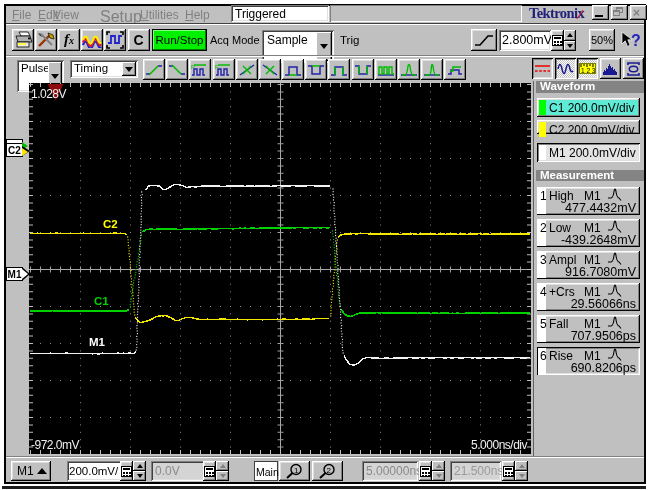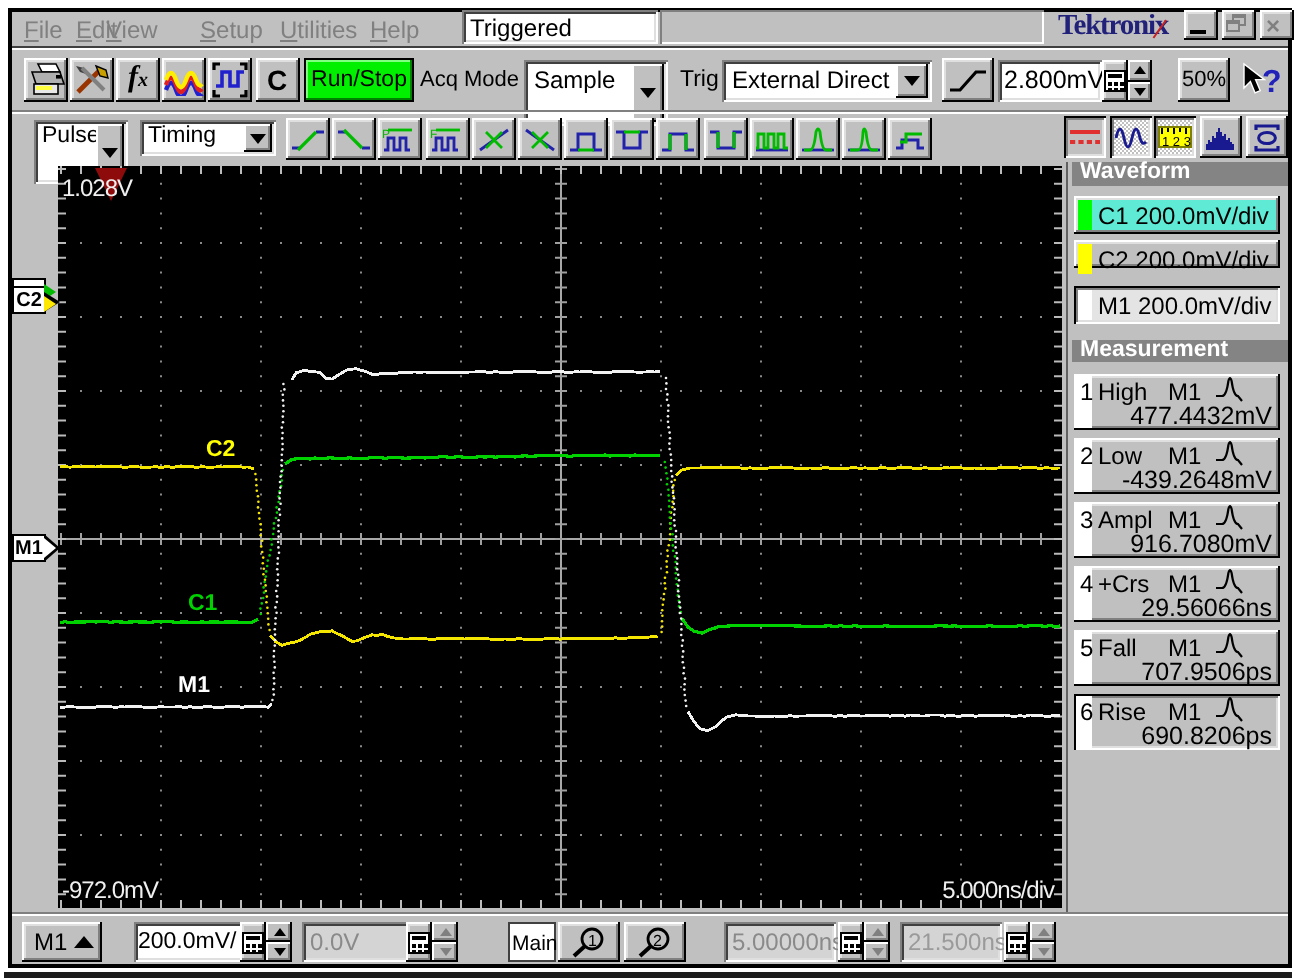--- a/index.html
+++ b/index.html
@@ -18,21 +18,21 @@
 .spind{width:0;height:0;border-left:3px solid transparent;border-right:3px solid transparent;border-top:4px solid #000}
 .spin{position:absolute;display:flex;flex-direction:column}
 .spin>div{flex:1;background:#c0c0c0;box-shadow:inset -1px -1px 0 #000,inset 1px 1px 0 #fff,inset -2px -2px 0 #808080;display:flex;align-items:center;justify-content:center}
 </style></head><body>
 <div id="win">
 <div class="abs" style="left:4px;top:4px;width:642px;height:480px;background:#c0c0c0;border:2px solid #000"></div>
 <div class="abs" style="left:2px;top:486px;width:644px;height:3px;background:#1c1c1c"></div>
 <div class="abs" style="left:12px;top:7.5px;font-size:12px;color:#808080"><span style="text-decoration:underline">F</span>ile</div>
 <div class="abs" style="left:38px;top:7.5px;font-size:12px;color:#808080"><span style="text-decoration:underline">E</span>dit</div>
 <div class="abs" style="left:53px;top:7.5px;font-size:12px;color:#808080"><span style="text-decoration:underline">V</span>iew</div>
-<div class="abs" style="left:100px;top:7.5px;font-size:12px;color:#808080"><span style="text-decoration:underline">S</span>etup</div>
+<div class="abs" style="left:100px;top:7.5px;font-size:16px;color:#808080"><span style="text-decoration:underline">S</span>etup</div>
 <div class="abs" style="left:140px;top:7.5px;font-size:12px;color:#808080"><span style="text-decoration:underline">U</span>tilities</div>
 <div class="abs" style="left:185px;top:7.5px;font-size:12px;color:#808080"><span style="text-decoration:underline">H</span>elp</div>
 <div class="abs sunk" style="left:231px;top:5px;width:98px;height:17px;font-size:12px;color:#000;padding:2px 0 0 4px">Triggered</div>
 <div class="abs" style="left:330px;top:5px;width:192px;height:17px;background:#c0c0c0;box-shadow:inset 1px 1px 0 #808080,inset -1px -1px 0 #fff"></div>
 <div class="abs" style="left:529px;top:5px;width:52px;height:16px;font-family:'Liberation Serif',serif;font-weight:bold;font-size:14.5px;color:#21217a;letter-spacing:-0.6px">Tektron<span style="position:relative">i<span style="position:absolute;left:-1px;top:2px;width:8px;height:11px;border-right:1.5px solid #cc2222;transform:rotate(35deg)"></span></span>x</div>
 <div class="abs raised" style="left:592px;top:5px;width:17px;height:15px">
       <div style="position:absolute;left:3px;bottom:3px;width:8px;height:2px;background:#000"></div>
     </div>
 <div class="abs raised" style="left:611px;top:5px;width:17px;height:15px">
       <div style="position:absolute;left:5px;top:2px;width:7px;height:6px;border:1px solid #808080;border-top-width:2px"></div>
@@ -78,23 +78,20 @@
     </div>
 <div class="abs raised cen" style="left:127.6px;top:29px;width:22px;height:22px">
       <div style="font-size:14px;font-weight:bold">C</div>
     </div>
 <div class="abs cen" style="left:152px;top:29px;width:55px;height:22px;background:#00f000;border:1px solid #000;box-shadow:inset -1px -1px 0 #008000,inset 1px 1px 0 #80ff80;font-size:11.5px;color:#000">Run/Stop</div>
 <div class="abs" style="left:210px;top:34px;font-size:11px;color:#000">Acq Mode</div>
 <div class="abs sunk" style="left:262px;top:30px;width:72px;height:33px;font-size:12px;padding:3px 0 0 5px">Sample<div class="combobtn">
         <div class="tri-d"></div>
       </div></div>
 <div class="abs" style="left:340px;top:34px;font-size:11.5px;color:#000">Trig</div>
-<div class="abs sunk" style="left:361px;top:30px;width:105px;height:21px;font-size:12px;padding:3px 0 0 5px">External Direct<div class="combobtn">
-        <div class="tri-d"></div>
-      </div></div>
 <div class="abs raised cen" style="left:471px;top:29px;width:26px;height:22px">
       <svg width="20" height="14" viewBox="0 0 20 14">
         <path d="M1,12 h5 l8,-9 h5" fill="none" stroke="#000" stroke-width="1.6"></path>
       </svg>
     </div>
 <div class="abs sunk" style="left:499px;top:30px;width:52px;height:21px;font-size:12.5px;padding:3px 0 0 3px">2.800mV</div>
 <div class="abs raised cen" style="left:551px;top:30px;width:13px;height:21px">
       <div class="kp"></div>
     </div>
 <div class="spin" style="left:564px;top:30px;width:12px;height:21px">

